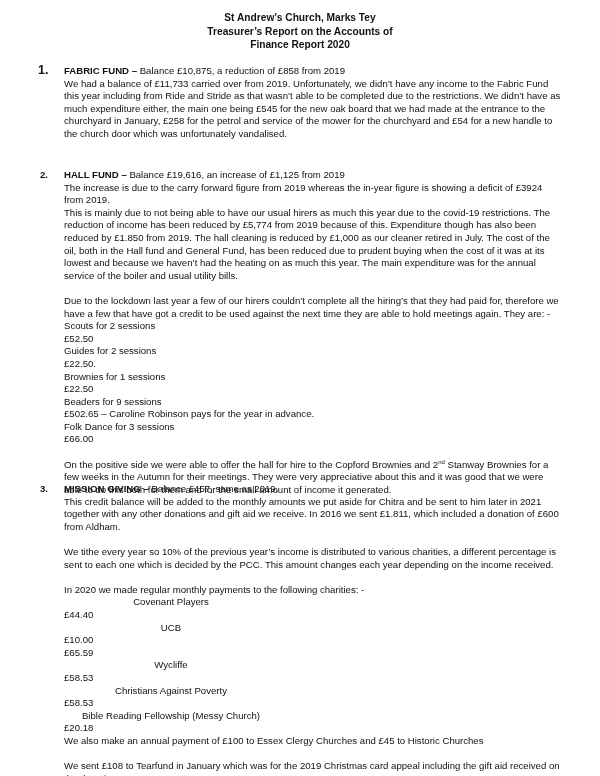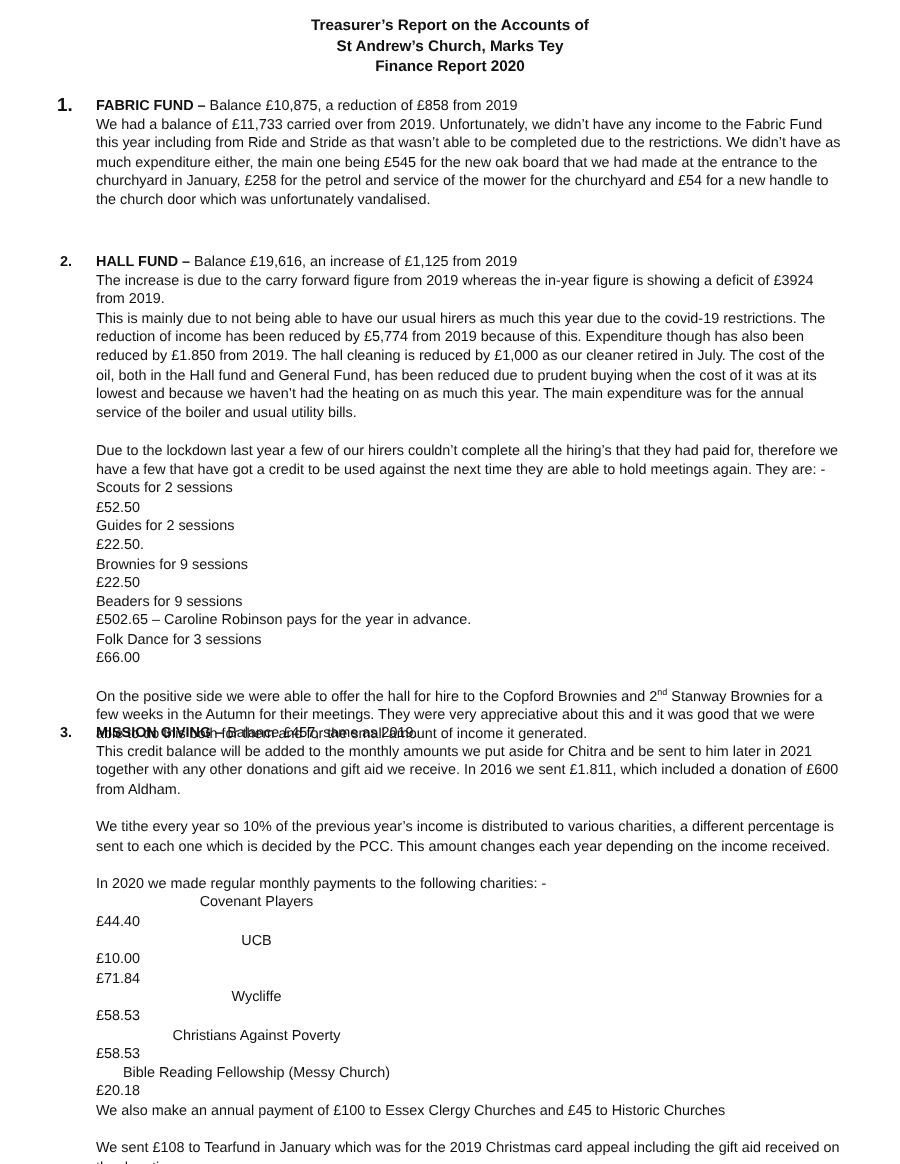--- a/index.html
+++ b/index.html
@@ -23,22 +23,22 @@
   .gap { height: 12.6px; }
   .row { display: flex; flex-direction: column; }
   .row .lbl { width: 140px; }
   .row2 .lbl { width: 214px; text-align: center; }
   sup { font-size: 6px; line-height: 0; vertical-align: 4px; }
 </style>
 </head>
 <body>
 
 <div class="header">
+  <div>St Andrew’s Church, Marks Tey</div>
   <div>Treasurer’s Report on the Accounts of</div>
-  <div>St Andrew’s Church, Marks Tey</div>
   <div>Finance Report 2020</div>
 </div>
 
 <div class="section" style="top:65px;">
   <span class="sec-num big">1.</span>
   <div class="sec-body">
     <p><span class="sec-title">FABRIC FUND –</span><span> Balance £10,875, a reduction of £858 from 2019</span></p>
     <p>We had a balance of £11,733 carried over from 2019. Unfortunately, we didn’t have any income to the Fabric Fund this year including from Ride and Stride as that wasn’t able to be completed due to the restrictions. We didn’t have as much expenditure either, the main one being £545 for the new oak board that we had made at the entrance to the churchyard in January, £258 for the petrol and service of the mower for the churchyard and £54 for a new handle to the church door which was unfortunately vandalised.</p>
   </div>
 </div>
@@ -54,21 +54,21 @@
     <div>
       <div class="row">
           <span class="lbl">Scouts for 2 sessions</span>
           <span>£52.50</span>
         </div>
       <div class="row">
           <span class="lbl">Guides for 2 sessions</span>
           <span>£22.50.</span>
         </div>
       <div class="row">
-          <span class="lbl">Brownies for 9 sessions</span>
+          <span class="lbl">Brownies for 1 sessions</span>
           <span>£22.50</span>
         </div>
       <div class="row">
           <span class="lbl">Beaders for 9 sessions</span>
           <span>£502.65 – Caroline Robinson pays for the year in advance.</span>
         </div>
       <div class="row">
           <span class="lbl">Folk Dance for 3 sessions</span>
           <span>£66.00</span>
         </div>
@@ -90,21 +90,21 @@
     <div>
       <div class="row row2">
           <span class="lbl">Covenant Players</span>
           <span>£44.40</span>
         </div>
       <div class="row row2">
           <span class="lbl">UCB</span>
           <span>£10.00</span>
         </div>
       <div class="row row2">
-          <span>£71.84</span>
+          <span>£65.59</span>
         </div>
       <div class="row row2">
           <span class="lbl">Wycliffe</span>
           <span>£58.53</span>
         </div>
       <div class="row row2">
           <span class="lbl">Christians Against Poverty</span>
           <span>£58.53</span>
         </div>
       <div class="row row2">

